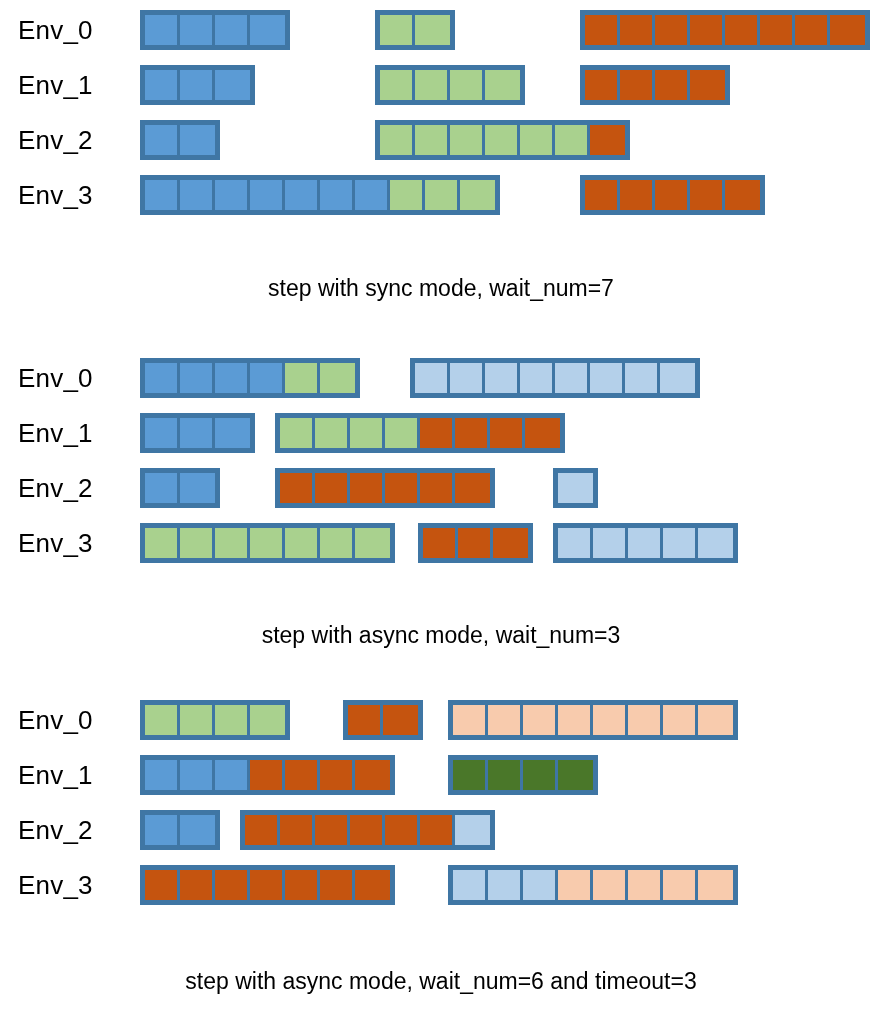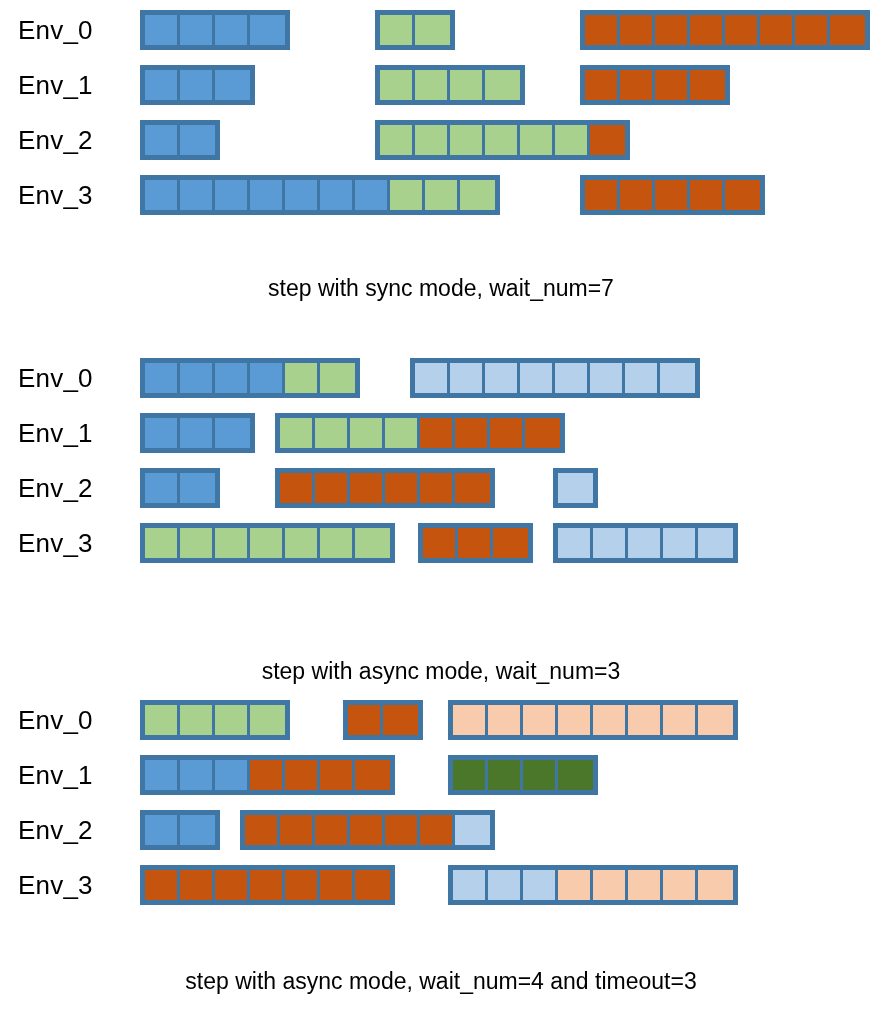--- a/index.html
+++ b/index.html
@@ -236,21 +236,21 @@
         </div>
         <div class="group" style="left: 553px;">
           <div class="cell c-lightblue" style="width: 35px;"></div>
           <div class="cell c-lightblue" style="width: 35px;"></div>
           <div class="cell c-lightblue" style="width: 35px;"></div>
           <div class="cell c-lightblue" style="width: 35px;"></div>
           <div class="cell c-lightblue" style="width: 35px;"></div>
         </div>
       </div>
     </div>
-    <div class="caption" style="top: 658px;">step with async mode, wait_num=3</div>
+    <div class="caption" style="top: 622px;">step with async mode, wait_num=3</div>
     <div class="panel" style="top: 700px; height: 220px;">
       <div class="row" style="top: 0px;">
         <div class="row-label">Env_0</div>
         <div class="group" style="left: 140px;">
           <div class="cell c-green" style="width: 35px;"></div>
           <div class="cell c-green" style="width: 35px;"></div>
           <div class="cell c-green" style="width: 35px;"></div>
           <div class="cell c-green" style="width: 35px;"></div>
         </div>
         <div class="group" style="left: 343px;">
@@ -318,14 +318,14 @@
           <div class="cell c-lightblue" style="width: 35px;"></div>
           <div class="cell c-lightblue" style="width: 35px;"></div>
           <div class="cell c-peach" style="width: 35px;"></div>
           <div class="cell c-peach" style="width: 35px;"></div>
           <div class="cell c-peach" style="width: 35px;"></div>
           <div class="cell c-peach" style="width: 35px;"></div>
           <div class="cell c-peach" style="width: 35px;"></div>
         </div>
       </div>
     </div>
-    <div class="caption" style="top: 968px;">step with async mode, wait_num=4 and timeout=3</div>
+    <div class="caption" style="top: 968px;">step with async mode, wait_num=6 and timeout=3</div>
   </div>
 
 </body></html>

